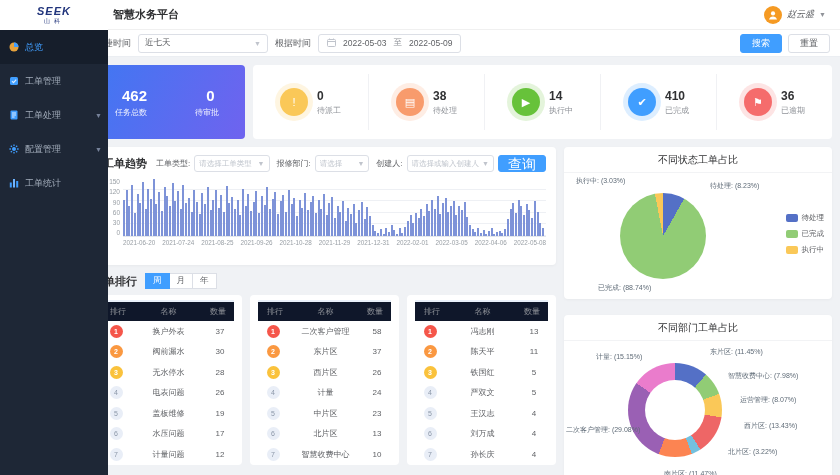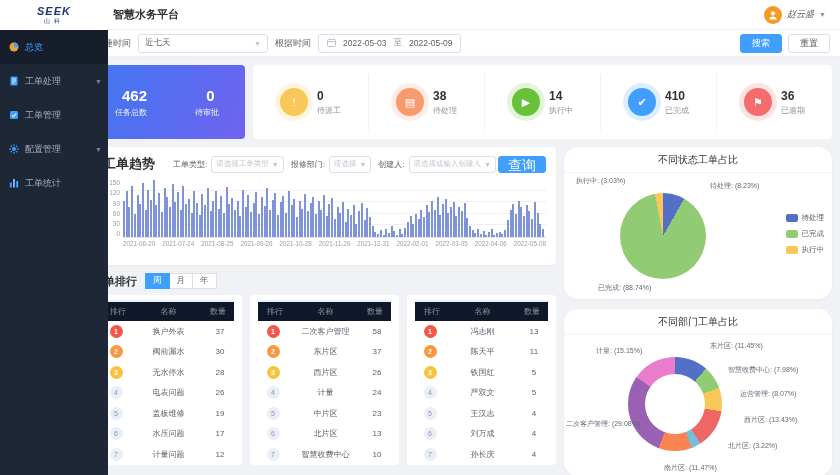--- a/index.html
+++ b/index.html
@@ -53,21 +53,21 @@
   .slabel { font-size:8px; color:#909399; margin-top:2px; }
 
   .main-cols { display:flex; gap:8px; margin-top:8px; }
   .left-col { flex:1; min-width:0; }
   .right-col { width:268px; }
   .card { background:#fff; border-radius:4px; box-shadow:0 1px 3px rgba(0,0,0,.04); }
 
   
   .trend-card { padding:8px 10px 3px; height:118px; }
   .trend-head { display:flex; align-items:center; gap:4px; }
-  .trend-head h3 { font-size:13px; color:#303133; margin-right:11px; white-space:nowrap; }
+  .trend-head h3 { font-size:11px; color:#303133; margin-right:2px; white-space:nowrap; }
   .tf-label { font-size:8px; color:#606266; margin-left:3px; white-space:nowrap; }
   .select.sm { height:17px; font-size:7.5px; padding:0 4px; }
   .chart-wrap { display:flex; margin-top:7px; height:58px; }
   .y-axis { width:20px; display:flex; flex-direction:column; justify-content:space-between; font-size:6.5px; color:#9aa0a6; text-align:right; padding-right:3px; line-height:1; }
   .plot { flex:1; display:flex; align-items:flex-end; justify-content:space-between; border-bottom:1px solid #e4e7ed; background-image:repeating-linear-gradient(to top,#eef0f4 0,#eef0f4 1px,transparent 1px,transparent 11.6px); }
   .bar { width:2px; background:#7e93d8; }
   .x-axis { margin-left:20px; display:flex; justify-content:space-between; font-size:6.3px; color:#9aa0a6; padding-top:2px; }
 
   
   .rank-head { display:flex; align-items:center; gap:8px; margin:8px 0 6px; }
@@ -80,21 +80,21 @@
   .rtable { flex:1; background:#fff; border-radius:4px; padding:5px 8px 0; min-width:0; }
   .rt-head { display:flex; background:#0f172a; font-size:8px; color:#909399; padding:4px 2px; border-top:2px solid #eaf1fb; }
   .rt-row { display:flex; align-items:center; height:20.5px; font-size:8px; color:#606266; }
   .col-rank { width:30px; display:flex; justify-content:center; }
   .col-name { flex:1; text-align:center; white-space:nowrap; overflow:hidden; }
   .col-qty { width:28px; text-align:center; }
   .badge { width:13px; height:13px; border-radius:50%; color:#fff; font-size:7px; font-weight:bold; display:flex; align-items:center; justify-content:center; }
   .badge.rn { background:#e9eef7; color:#8b97a8; font-weight:normal; }
 
   
-  .pie-card { margin-bottom:10px;border-radius:14px; }
+  .pie-card { margin-bottom:16px; }
   .card-title { font-size:10px; color:#303133; text-align:center; padding:6px 0 5px; border-bottom:1px solid #f2f3f5; }
   .pie-body { position:relative; height:126px; }
   .pie-body.tall { height:141px; }
   .pie { position:absolute; border-radius:50%; }
   #status-pie { width:86px; height:86px; left:56px; top:20px; }
   #dept-pie { width:94px; height:94px; left:64px; top:22px; }
   .hole { position:absolute; width:60px; height:60px; border-radius:50%; background:#fff; left:17px; top:17px; }
   .callout { position:absolute; font-size:7px; color:#5f6b77; white-space:nowrap; }
   .legend { position:absolute; right:8px; top:34px; }
   .lg-item { display:flex; align-items:center; gap:4px; margin:6px 0; font-size:7.5px; color:#606266; cursor:pointer; }
@@ -115,37 +115,37 @@
             <svg width="10" height="10" viewBox="0 0 10 10">
               <circle cx="5" cy="5" r="4.5" fill="#e6a23c"></circle>
               <path d="M5 5 L5 0.5 A4.5 4.5 0 0 1 9.5 5 Z" fill="#409eff"></path>
             </svg>
           </span>
           <span class="mlabel">总览</span>
         </div>
         <div class="mitem">
           <span class="micon">
             <svg width="10" height="10" viewBox="0 0 10 10">
+              <rect x="1" y="1" width="8" height="8" rx="1.5" fill="#409eff"></rect>
+              <path d="M3 5.2 L4.5 6.7 L7.2 3.6" stroke="#dfeeff" stroke-width="1.2" fill="none"></path>
+            </svg>
+          </span>
+          <span class="mlabel">工单管理</span>
+        </div>
+        <div class="mitem">
+          <span class="micon">
+            <svg width="10" height="10" viewBox="0 0 10 10">
               <rect x="1.5" y="0.5" width="7" height="9" rx="1" fill="#409eff"></rect>
               <rect x="3" y="2.5" width="4" height="1" fill="#dfeeff"></rect>
               <rect x="3" y="4.5" width="4" height="1" fill="#dfeeff"></rect>
               <rect x="3" y="6.5" width="2.6" height="1" fill="#dfeeff"></rect>
             </svg>
           </span>
           <span class="mlabel">工单处理</span>
           <span class="mchev">▼</span>
-        </div>
-        <div class="mitem">
-          <span class="micon">
-            <svg width="10" height="10" viewBox="0 0 10 10">
-              <rect x="1" y="1" width="8" height="8" rx="1.5" fill="#409eff"></rect>
-              <path d="M3 5.2 L4.5 6.7 L7.2 3.6" stroke="#dfeeff" stroke-width="1.2" fill="none"></path>
-            </svg>
-          </span>
-          <span class="mlabel">工单管理</span>
         </div>
         <div class="mitem">
           <span class="micon">
             <svg width="10" height="10" viewBox="0 0 10 10">
               <circle cx="5" cy="5" r="2" fill="#409eff"></circle>
               <g stroke="#409eff" stroke-width="1.3">
                 <line x1="5" y1="0.4" x2="5" y2="1.9"></line>
                 <line x1="5" y1="8.1" x2="5" y2="9.6"></line>
                 <line x1="0.4" y1="5" x2="1.9" y2="5"></line>
                 <line x1="8.1" y1="5" x2="9.6" y2="5"></line>

